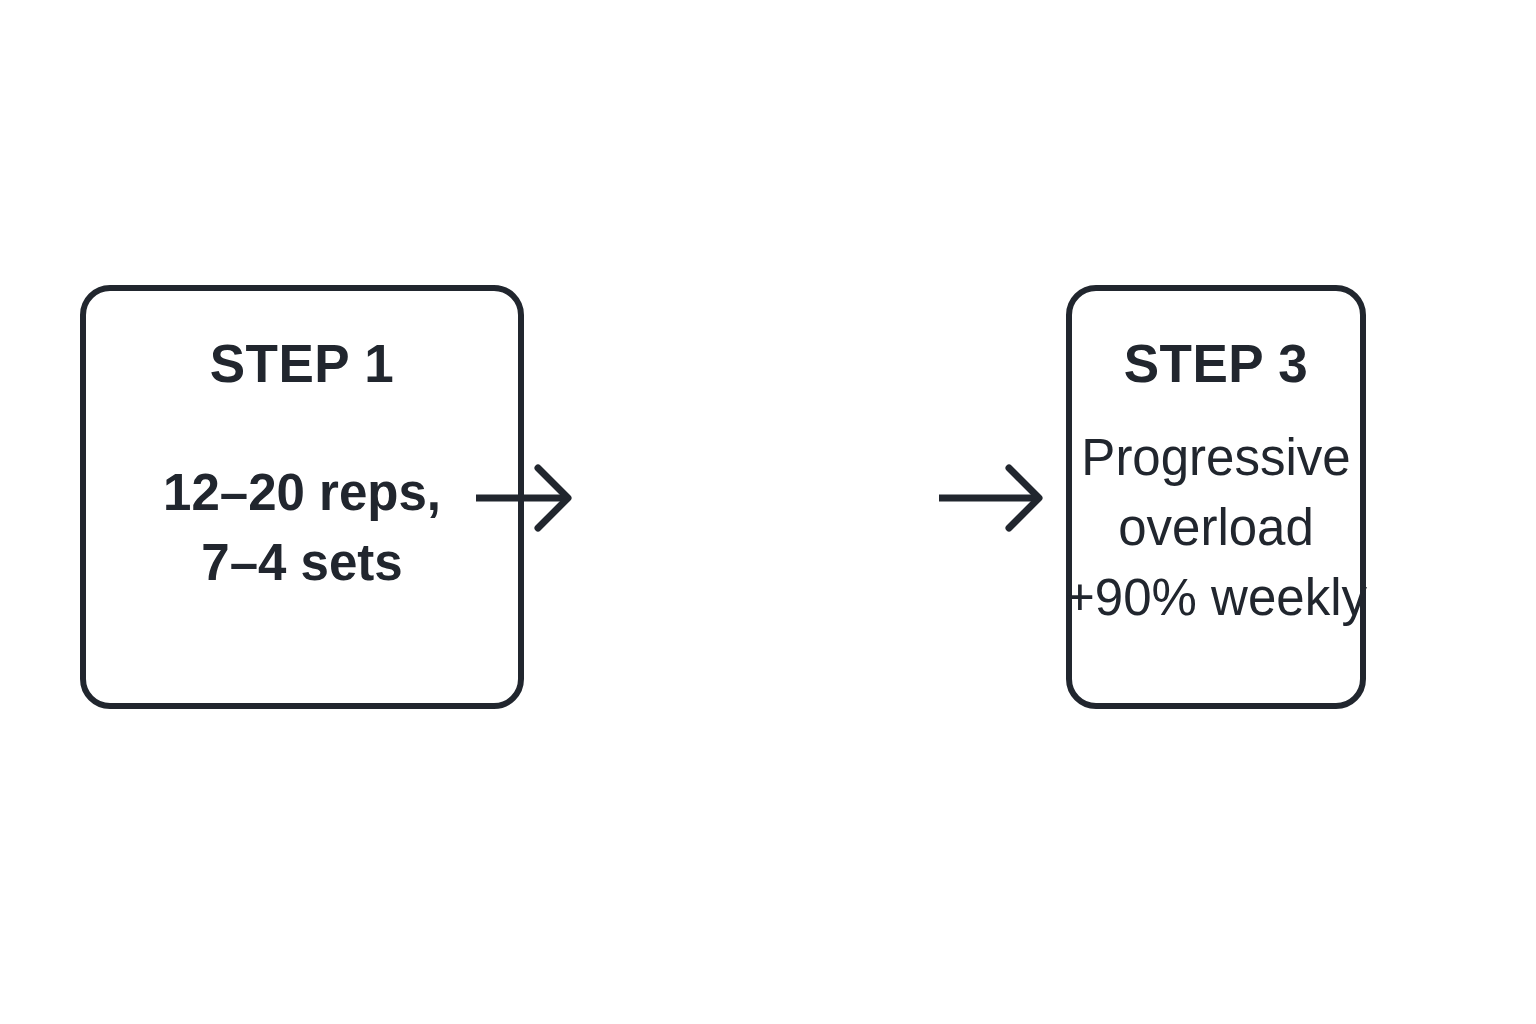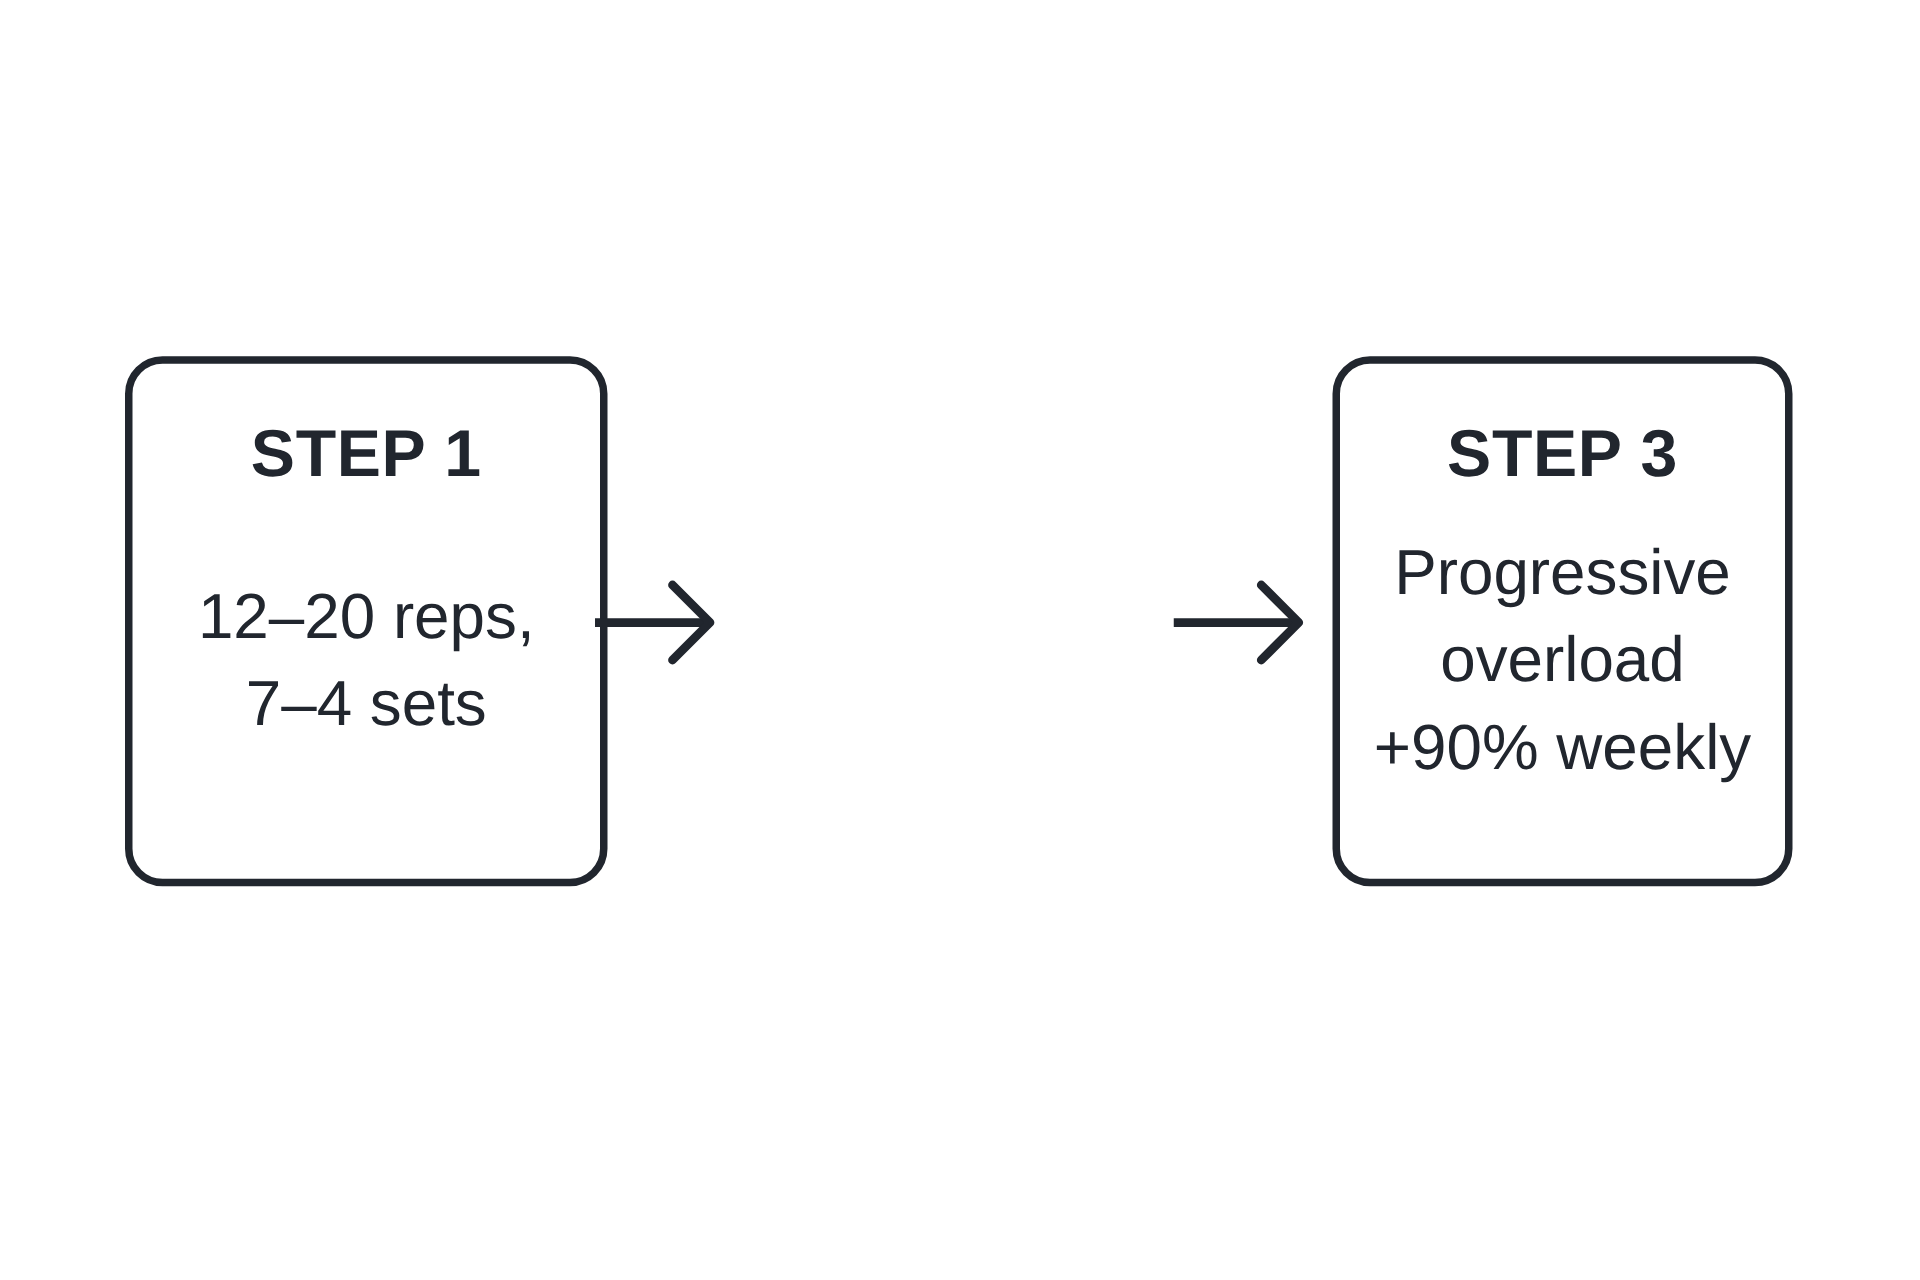--- a/index.html
+++ b/index.html
@@ -22,23 +22,23 @@
     height: 424px;
     border: 6px solid #21262e;
     border-radius: 30px;
     background: #ffffff;
     box-sizing: border-box;
     display: flex;
     flex-direction: column;
     align-items: center;
     padding: 36px 10px 48px 10px;
   }
-  .card-1 { left: 100px;  width: 386px; }
+  .card-1 { left: 80px;  width: 444px; }
   .card-2 { left: 597px; width: 344px; }
-  .card-3 { left: 1066px; width: 368px; }
+  .card-3 { left: 1066px; width: 300px; }
 
   .card-title {
     font-size: 53px;
     font-weight: 700;
     line-height: 74px;
     letter-spacing: 0.5px;
     text-align: center;
     white-space: nowrap;
   }
   .card-body {
@@ -47,21 +47,21 @@
     flex-direction: column;
     justify-content: center;
     align-items: center;
   }
   .body-line {
     font-size: 51px;
     line-height: 70px;
     text-align: center;
     white-space: nowrap;
   }
-  .w-medium  { font-weight: 400; }
+  .w-medium  { font-weight: 700; }
   .w-strong  { font-weight: 700; font-size: 54px; }
   .w-regular { font-weight: 400; }
 
   .flow-arrow {
     position: absolute;
     top: 458px;
     height: 80px;
   }
   .arrow-1 { left: 476px; width: 98px; }
   .arrow-2 { left: 939px; width: 106px; }

